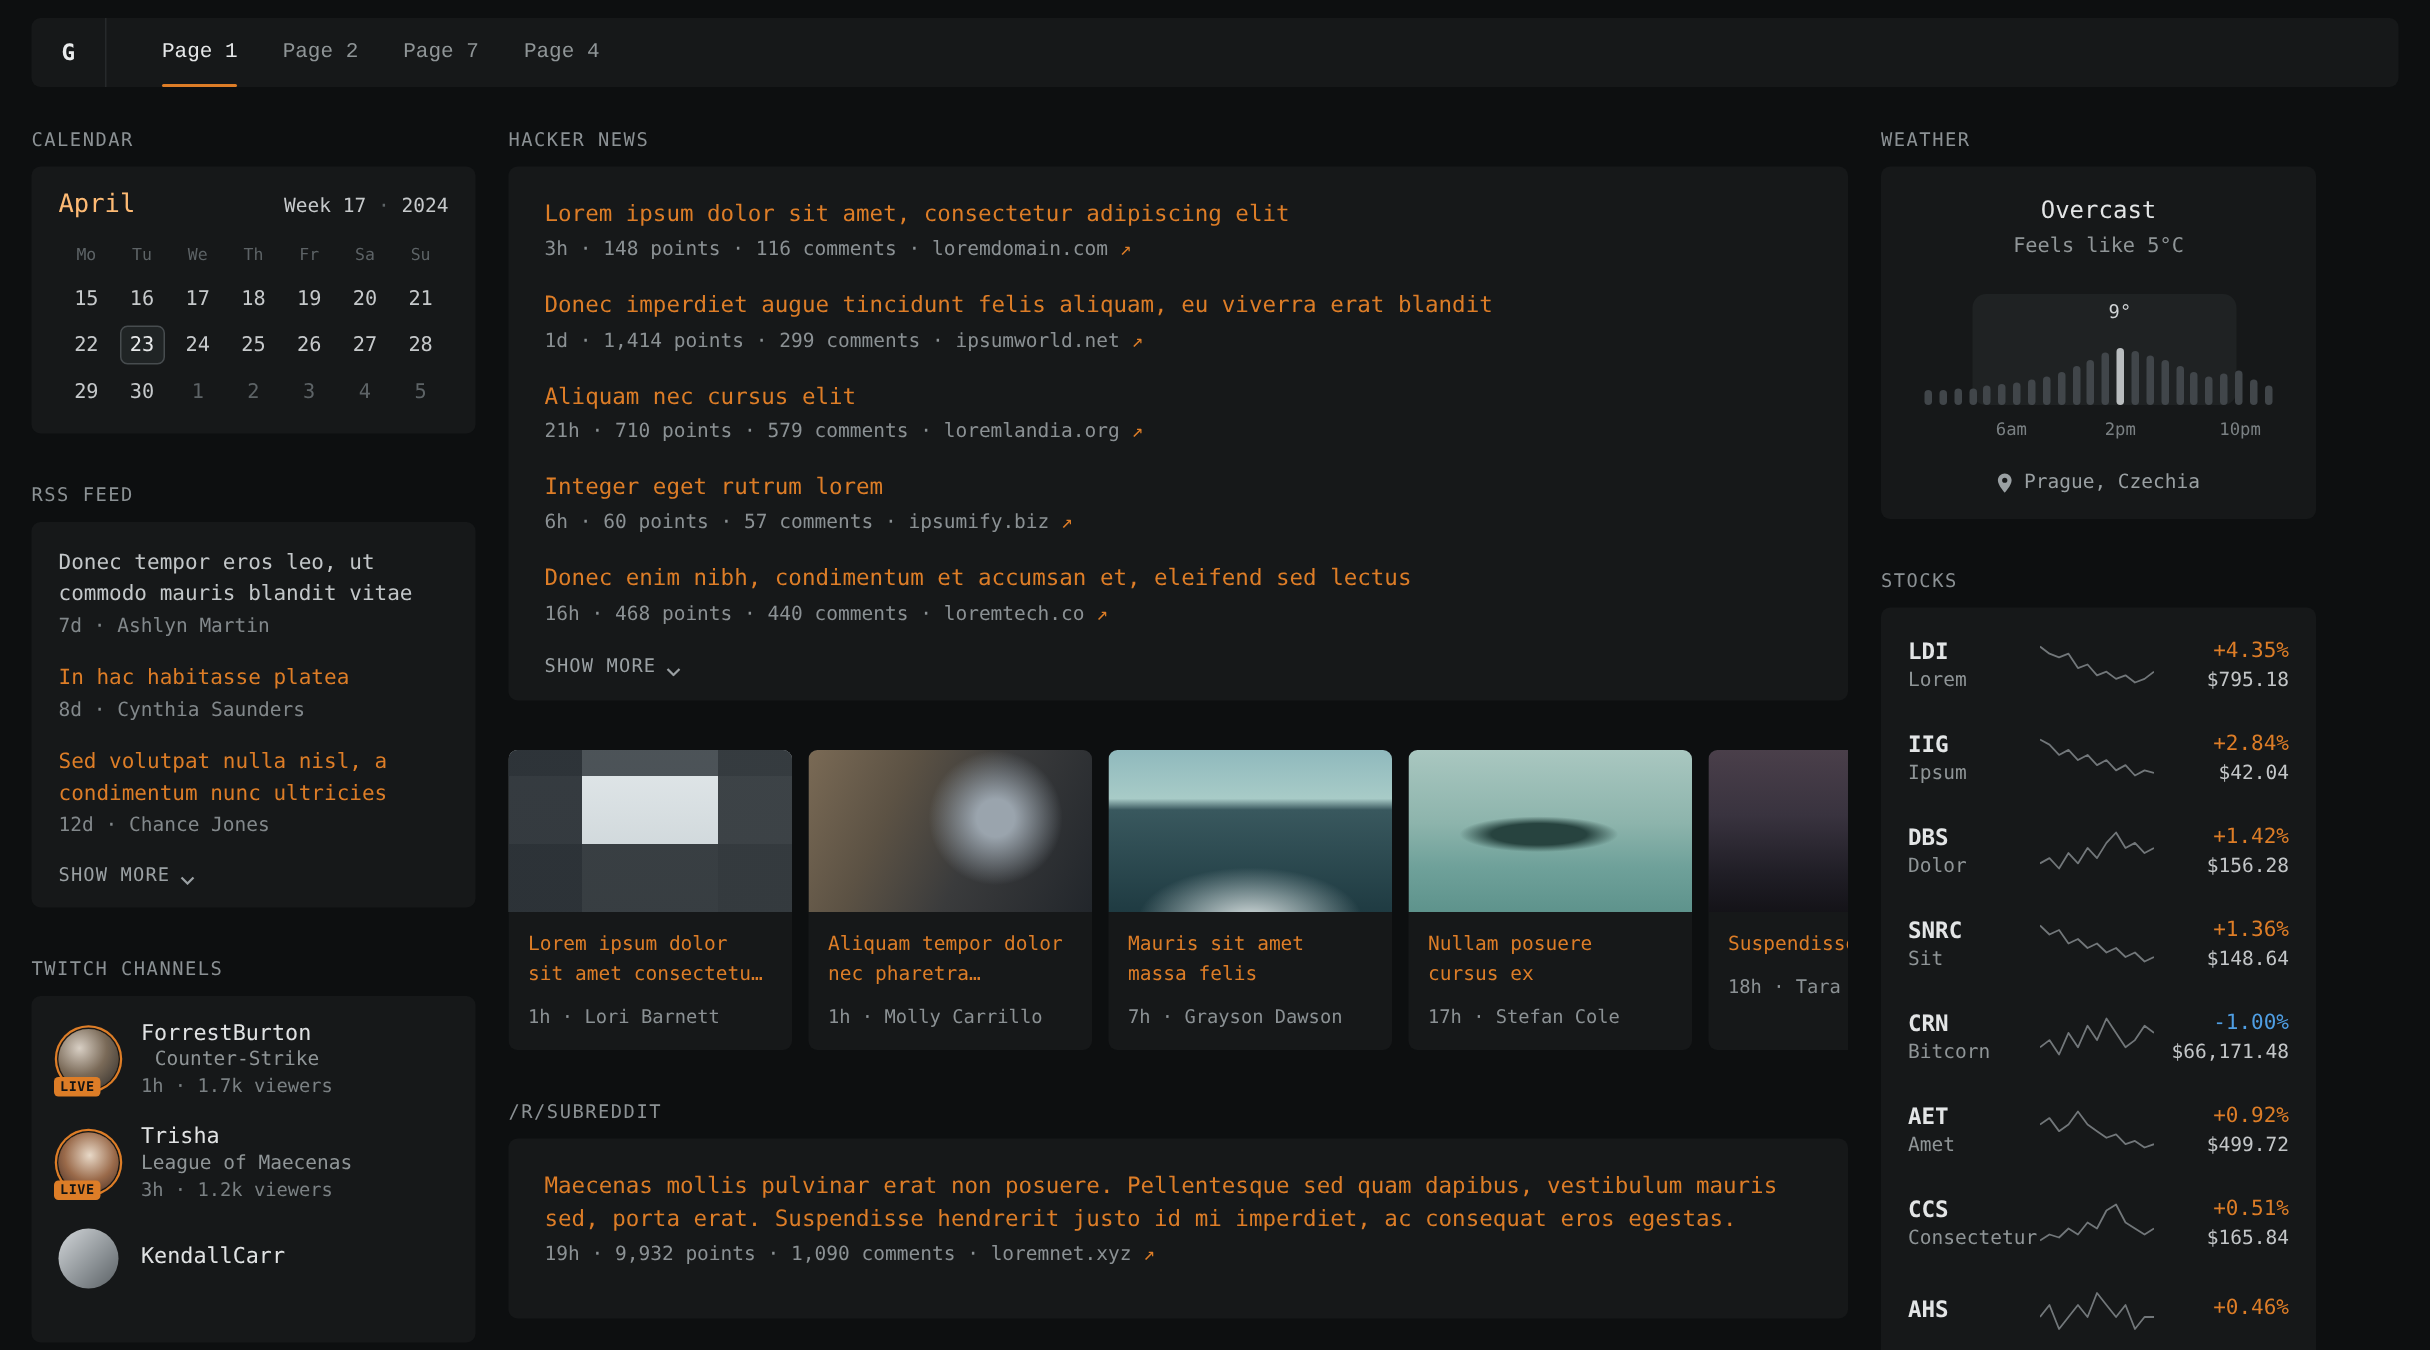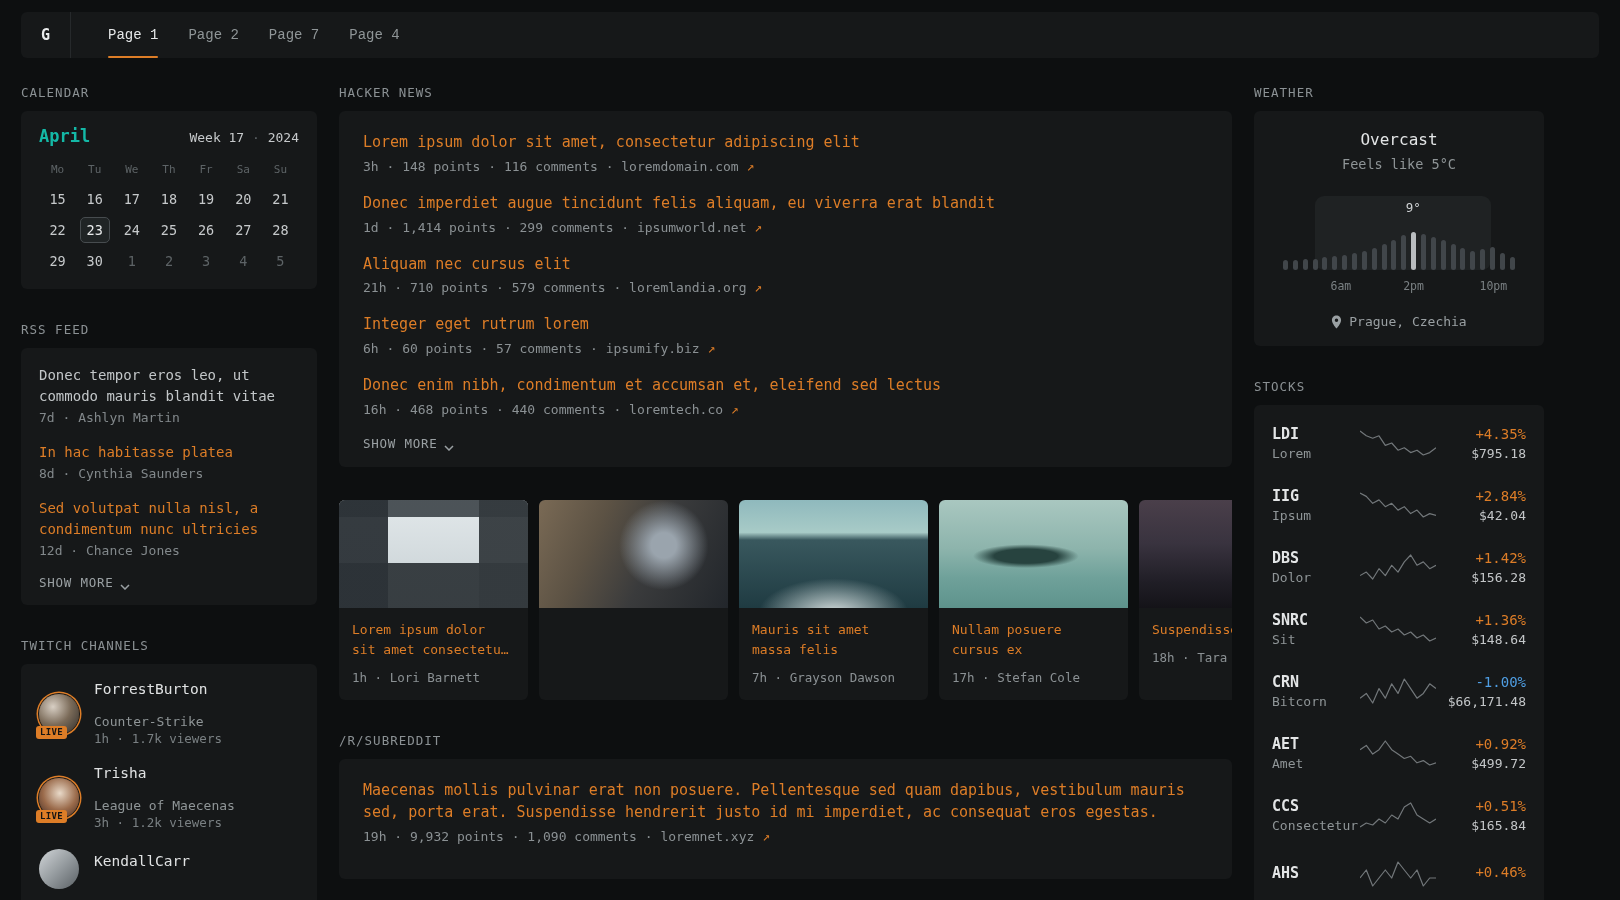--- a/index.html
+++ b/index.html
@@ -26,21 +26,21 @@
 
   
   .columns{display:grid;grid-template-columns:296px 893px 290px;column-gap:22px;margin-top:27px;align-items:start;}
   .section{margin-bottom:33px;}
   h2.sec{font-size:12.5px;font-weight:normal;color:#8b9194;letter-spacing:.08em;margin-bottom:11px;}
   .card{background:var(--card);border-radius:6px;}
 
   
   .calendar-card{padding:15px 18px 13px;}
   .cal-head{display:flex;justify-content:space-between;align-items:baseline;}
-  .cal-month{font-size:17px;color:#14b8a6;font-weight:bold;}
+  .cal-month{font-size:17px;color:#fdba74;}
   .cal-week{font-size:13px;color:#c6c9cb;}
   .cal-week .dim{color:var(--text-faint);}
   .cal-grid{display:grid;grid-template-columns:repeat(7,1fr);text-align:center;}
   .cal-weekdays{margin:17px 0 7px;}
   .cal-wd{font-size:11px;color:var(--text-faint);}
   .cal-day{height:31px;display:flex;align-items:center;justify-content:center;font-size:13.5px;color:#c6c9cb;}
   .day-inner{display:inline-block;min-width:30px;height:26px;line-height:26px;border-radius:5px;}
   .day-inner.dim{color:var(--text-faint);}
   .day-inner.today{background:#202425;border:1px solid #474c4f;line-height:24px;color:#e7e9ea;}
 
@@ -58,21 +58,21 @@
   .channel{display:flex;align-items:center;margin-bottom:19px;cursor:pointer;}
   .avatar-wrap{position:relative;flex:none;}
   .avatar{width:40px;height:40px;border-radius:50%;}
   .avatar.ring{box-shadow:0 0 0 1px var(--card),0 0 0 2.5px var(--accent);}
   .avatar-1{background:radial-gradient(circle at 35% 32%,#d8cfc4 0%,#7a6a58 48%,#2c2a28 100%);}
   .avatar-2{background:radial-gradient(circle at 52% 38%,#e8d9c8 0%,#9a6a4a 52%,#3a2520 100%);}
   .avatar-3{background:linear-gradient(135deg,#d2d6d9 0%,#8a9094 60%,#5a6064 100%);}
   .live-badge{position:absolute;left:-3px;bottom:-5px;background:var(--accent);color:#141414;font-size:9px;font-weight:bold;letter-spacing:.04em;padding:1.5px 4px;border-radius:3px;}
   .channel-info{margin-left:15px;}
   .channel-name{font-size:14.5px;color:#e0e2e3;}
-  .channel-game{font-size:13px;color:var(--text-dim);margin-top:17px;}
+  .channel-game{font-size:13px;color:var(--text-dim);margin-top:2px;text-align:center;}
   .channel-meta{font-size:12.5px;color:#7a8083;margin-top:2px;}
 
   
   .hn-card{padding:21px 24px 16px;}
   .hn-item{margin-bottom:19px;}
   .hn-title{color:var(--accent);font-size:15px;line-height:1.45;margin-bottom:5px;cursor:pointer;}
   .hn-meta{color:#8b9194;font-size:13px;}
   .hn-link{cursor:pointer;}
   .hn-link .arrow{color:var(--accent);}
 
@@ -397,20 +397,24 @@
             <div class="card video-card">
               <div class="thumb thumb-1"></div>
               <div class="video-body">
                 <div class="video-title">Lorem ipsum dolor sit amet consectetu…</div>
                 <div class="video-meta">1h · Lori Barnett</div>
               </div>
             </div>
 
             <div class="card video-card">
               <div class="thumb thumb-2"></div>
+              <div class="video-body">
+                <div class="video-title">Aliquam tempor dolor nec pharetra…</div>
+                <div class="video-meta">1h · Molly Carrillo</div>
+              </div>
             </div>
 
             <div class="card video-card">
               <div class="thumb thumb-3"></div>
               <div class="video-body">
                 <div class="video-title">Mauris sit amet massa felis</div>
                 <div class="video-meta">7h · Grayson Dawson</div>
               </div>
             </div>
 

